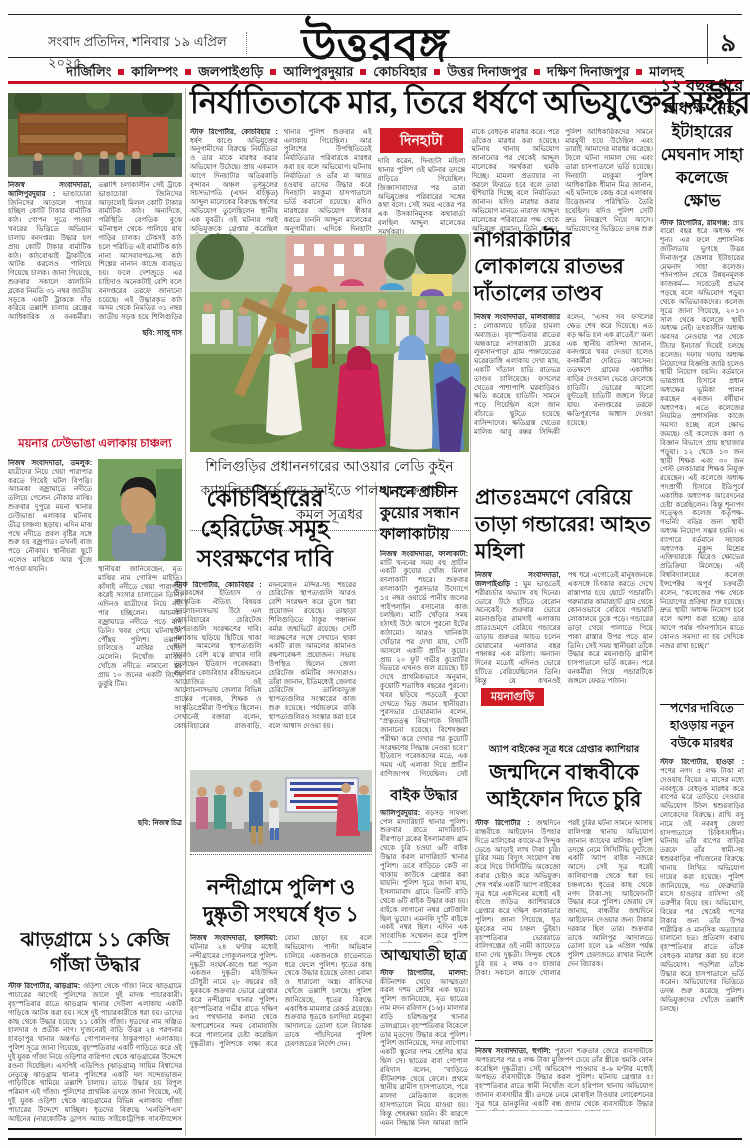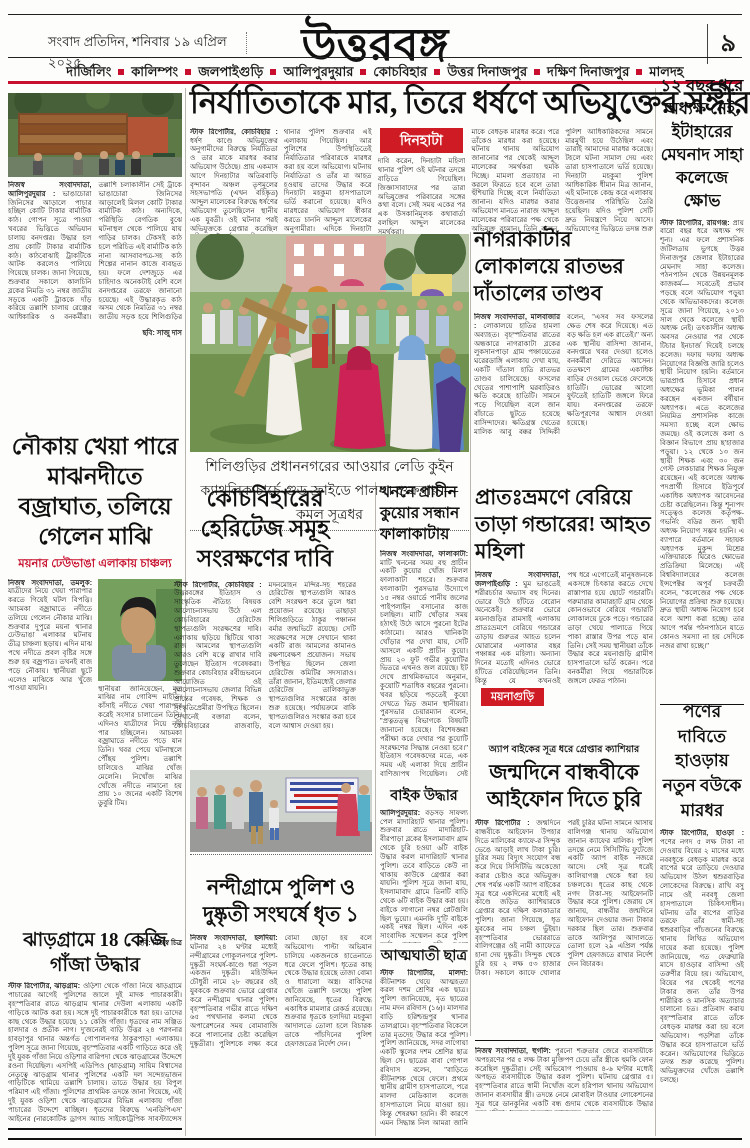--- a/index.html
+++ b/index.html
@@ -88,21 +88,20 @@
       </g>
     </svg>
     <div class="body-txt c2" style="height:146px;margin-top:4px">
       <span class="byline">নিজস্ব সংবাদদাতা, আলিপুরদুয়ার :</span>
       <span>ভাঙাচোরা জিনিসের আড়ালে পাচার হচ্ছিল কোটি টাকার বার্মাটিক কাঠ। গোপন সূত্রে পাওয়া খবরের ভিত্তিতে অভিযান চালায় বনদপ্তর। উদ্ধার হল প্রায় কোটি টাকার বার্মাটিক কাঠ। কাঠবোঝাই ট্রাকটিকে আটক করলেও পালিয়ে গিয়েছে চালক। জানা গিয়েছে, শুক্রবার সকালে কালচিনি ব্লকের নিমতি ৩১ নম্বর জাতীয় সড়কে একটি ট্রাককে দাঁড় করিয়ে তল্লাশি চালায় রেঞ্জের আধিকারিক ও বনকর্মীরা। তল্লাশি চলাকালীন সেই ট্রাকে ভাঙাচোরা জিনিসের আড়ালেই মিলল কোটি টাকার বার্মাটিক কাঠ। অন্যদিকে, পরিস্থিতি বেগতিক বুঝে ঘটনাস্থল থেকে পালিয়ে যায় গাড়ির চালক। টেকসই কাঠ হলে পরিচিত এই বার্মাটিক কাঠ নানা আসবাবপত্র-সহ কাঠ শিল্পের নানান কাজে ব্যবহৃত হয়। ফলে দেশজুড়ে এর চাহিদাও অনেকটাই বেশি বলে বনদপ্তরের তরফে জানানো হয়েছে। এই উদ্ধারকৃত কাঠ অসম থেকে নিমতির ৩১ নম্বর জাতীয় সড়ক হয়ে শিলিগুড়ির দিকে যাচ্ছিল। বর্তমানে কাঠ বাজেয়াপ্ত করে তদন্ত শুরু করেছে বনদপ্তর।</span>
     </div>
     <div class="credit">ছবি: সাজু দাস</div>
   </div>
 
   <div class="abs" style="left:8px;top:432px;width:174px">
-    <div class="hl h-23 ctr">নৌকায় খেয়া পারে মাঝনদীতে বজ্রাঘাত, তলিয়ে গেলেন মাঝি</div>
     <div class="subhead-red" style="margin-top:3px">ময়নার ঢেউভাঙা এলাকায় চাঞ্চল্য</div>
     <div style="display:flex;gap:6px;margin-top:5px">
       <div class="body-txt" style="width:84px;height:372px">
         <span class="byline">নিজস্ব সংবাদদাতা, তমলুক:</span>
         <span>যাত্রীদের নিয়ে খেয়া পারাপার করতে গিয়েই ঘটল বিপত্তি। আচমকা বজ্রাঘাতে নদীতে তলিয়ে গেলেন নৌকার মাঝি। শুক্রবার দুপুরে ময়না থানার ঢেউভাঙা এলাকার ঘটনায় তীব্র চাঞ্চল্য ছড়ায়। এদিন মাঝ পথে নদীতে প্রবল বৃষ্টির সঙ্গে শুরু হয় বজ্রপাত। তখনই বাজ পড়ে নৌকায়। স্থানীয়রা ছুটে এলেও মাঝিকে আর খুঁজে পাওয়া যায়নি।</span>
       </div>
       <div style="width:84px">
         <svg class="photo" width="84" height="102" viewBox="0 0 84 102">
           <rect width="84" height="102" fill="#76a05e"></rect>
           <rect x="58" y="10" width="26" height="92" fill="#5d8a4c"></rect>
@@ -113,21 +112,21 @@
         </svg>
         <div class="body-txt" style="height:252px;margin-top:4px">
           <span>স্থানীয়রা জানিয়েছেন, মৃত মাঝির নাম গোবিন্দ মাইতি। কাঁসাই নদীতে খেয়া পারাপার করেই সংসার চালাতেন তিনি। এদিনও যাত্রীদের নিয়ে নদী পার হচ্ছিলেন। আচমকা বজ্রাঘাতে নদীতে পড়ে যান তিনি। খবর পেয়ে ঘটনাস্থলে পৌঁছয় পুলিশ। তল্লাশি চালিয়েও মাঝির খোঁজ মেলেনি। নিখোঁজ মাঝির খোঁজে নদীতে নামানো হয় প্রায় ১০ জনের একটি বিশেষ ডুবুরি টিম।</span>
         </div>
         <div class="credit">ছবি: নিজস্ব চিত্র</div>
       </div>
     </div>
   </div>
 
   <div class="abs" style="left:8px;top:928px;width:174px">
-    <div class="hl h-19 ctr">ঝাড়গ্রামে 18 কেজি গাঁজা উদ্ধার</div>
+    <div class="hl h-19 ctr">ঝাড়গ্রামে ১১ কেজি গাঁজা উদ্ধার</div>
     <div class="body-txt" style="height:140px;margin-top:5px">
       <span class="byline">স্টাফ রিপোর্টার, ঝাড়গ্রাম:</span>
       <span>ওড়িশা থেকে গাঁজা নিয়ে ঝাড়গ্রামে পাচারের আগেই পুলিশের জালে দুই মাদক পাচারকারী। বৃহস্পতিবার রাতে ঝাড়গ্রাম থানার দেউলা এলাকায় একটি গাড়িকে আটক করা হয়। সঙ্গে দুই পাচারকারীকে ধরা হয়। তাদের কাছ থেকে উদ্ধার হয়েছে ১১ কেজি গাঁজা। ধৃতদের নাম সঞ্জিত হালদার ও প্রতীক নাগ। দু'জনেরই বাড়ি উত্তর ২৪ পরগনার হাবড়াপুর থানার অন্তর্গত গোপালনগর ঠাকুরপাড়া এলাকায়। পুলিশ সূত্রে জানা গিয়েছে, বৃহস্পতিবার একটি গাড়িতে করে ওই দুই যুবক গাঁজা নিয়ে ওড়িশার বারিপদা থেকে ঝাড়গ্রামের উদ্দেশে রওনা দিয়েছিল। এসপিই এডিপিও (ঝাড়গ্রাম) সায়িম বিশ্বাসের নেতৃত্বে ঝাড়গ্রাম থানার পুলিশের একটি দল সন্দেহভাজন গাড়িটিকে থামিয়ে তল্লাশি চালায়। তাতে উদ্ধার হয় বিপুল পরিমাণ এই গাঁজা। পুলিশের প্রাথমিক তদন্তে জানা গিয়েছে, এই দুই যুবক ওড়িশা থেকে ঝাড়গ্রামের বিভিন্ন এলাকায় গাঁজা পাচারের উদ্দেশে যাচ্ছিল। ধৃতদের বিরুদ্ধে 'এনডিপিএস' আইনের (নারকোটিক ড্রাগস অ্যান্ড সাইকোট্রপিক সাবস্ট্যান্সেস অ্যাক্ট) ধারায় মামলা রুজু করা হয়েছে। ধৃতদের শুক্রবার ঝাড়গ্রাম সিজেএম আদালতে হাজির করা হলে দু'জনকেই তিনদিন জেল হাজতে রাখার নির্দেশ দেন বিচারক। জেলা পুলিশের এক আধিকারিক বলেছেন, "শুক্রবার ছুটির দিন থাকায় এনডিপিএস আদালতে ধৃতদের তোলা সম্ভব হয়নি। ধৃতদের সোমবার এনডিপিএস আদালতে হাজির করে তদন্তের স্বার্থে হেফাজতে নেওয়ার আবেদন করা হবে।"</span>
     </div>
     <div class="b-rule" style="margin-top:6px"></div>
   </div>
 
   <div class="abs" style="left:190px;top:86px;width:463px">
     <div class="hl h-main">নির্যাতিতাকে মার, তিরে ধর্ষণে অভিযুক্তের সঙ্গীরা</div>
     <div class="cols5" style="margin-top:7px;height:106px">
@@ -345,21 +344,21 @@
   <div class="abs" style="left:660px;top:74px;width:84px">
     <div class="hl ctr" style="font-size:16.5px;line-height:1.4">১২ বছর ধরে অধ্যক্ষ নেই, ইটাহারের মেঘনাদ সাহা কলেজে ক্ষোভ</div>
     <div class="body-txt" style="height:480px;margin-top:6px">
       <span class="byline">স্টাফ রিপোর্টার, রায়গঞ্জ:</span>
       <span>প্রায় বারো বছর ধরে অধ্যক্ষ পদ শূন্য। এর ফলে প্রশাসনিক জটিলতায় ভুগছে উত্তর দিনাজপুর জেলার ইটাহারের মেঘনাদ সাহা কলেজ। পঠনপাঠন থেকে উন্নয়নমূলক কাজকর্ম— সবেতেই প্রভাব পড়ছে বলে অভিযোগ পড়ুয়া থেকে অভিভাবকদের। কলেজ সূত্রে জানা গিয়েছে, ২০১৩ সাল থেকে কলেজে স্থায়ী অধ্যক্ষ নেই। তৎকালীন অধ্যক্ষ অবসর নেওয়ার পর থেকে টিচার ইনচার্জ দিয়েই চলছে কলেজ। দফায় দফায় অধ্যক্ষ নিয়োগের বিজ্ঞপ্তি জারি হলেও স্থায়ী নিয়োগ হয়নি। বর্তমানে ভারপ্রাপ্ত হিসাবে প্রধান অধ্যক্ষের ভূমিকা পালন করছেন একজন বর্ষীয়ান অধ্যাপক। এতে কলেজের নিয়মিত প্রশাসনিক কাজে সমস্যা হচ্ছে বলে ক্ষোভ জমছে। ওই কলেজে কলা ও বিজ্ঞান বিভাগে প্রায় ছ'হাজার পড়ুয়া। ১২ থেকে ১৩ জন স্থায়ী শিক্ষক এবং ৩০ জন গেস্ট লেকচারার শিক্ষক নিযুক্ত রয়েছেন। এই কলেজে অধ্যক্ষ পদপ্রার্থী হিসাবে ইতিপূর্বে একাধিক অধ্যাপক আবেদনের চেষ্টা করেছিলেন। কিন্তু শূন্যপদ সত্ত্বেও কলেজ কর্তৃপক্ষ-গভর্নিং বডির জন্য স্থায়ী অধ্যক্ষ নিয়োগ সম্ভব হয়নি। এ ব্যাপারে বর্তমানে সহায়ক অধ্যাপক মুকুন্দ মিশ্রের এক্তিয়ারকে ঘিরেও ক্ষোভের প্রতিক্রিয়া মিলেছে। এই বিশ্ববিদ্যালয়ের কলেজ ইন্সপেক্টর অপূর্ব চক্রবর্তী বলেন, ''কলেজের পক্ষ থেকে নিয়োগের প্রক্রিয়া শুরু হয়েছে। দ্রুত স্থায়ী অধ্যক্ষ নিয়োগ হবে বলে আশা করা হচ্ছে। তার আগে পর্যন্ত পঠনপাঠনে যাতে কোনও সমস্যা না হয় সেদিকে নজর রাখা হচ্ছে।''</span>
     </div>
     <div class="b-rule" style="margin-top:5px"></div>
   </div>
 
   <div class="abs" style="left:660px;top:700px;width:84px">
-    <div class="hl ctr" style="font-size:17px;line-height:1.45">পণের দাবিতে হাওড়ায় নতুন বউকে মারধর</div>
+    <div class="hl ctr" style="font-size:12px;line-height:1.45">পণের দাবিতে হাওড়ায় নতুন বউকে মারধর</div>
     <div class="body-txt" style="height:342px;margin-top:6px">
       <span class="byline">স্টাফ রিপোর্টার, হাওড়া :</span>
       <span>পণের নগদ ৫ লক্ষ টাকা না দেওয়ায় বিয়ের ২ মাসের মধ্যে নববধূকে বেধড়ক মারধর করে বাপের ঘরে তাড়িয়ে দেওয়ার অভিযোগ উঠল শ্বশুরবাড়ির লোকেদের বিরুদ্ধে। রাখি বসু নামে ওই নববধূ জেলা হাসপাতালে চিকিৎসাধীন। ঘটনায় তাঁর বাপের বাড়ির তরফে তাঁর স্বামী-সহ শ্বশুরবাড়ির পাঁচজনের বিরুদ্ধে থানায় লিখিত অভিযোগ দায়ের করা হয়েছে। পুলিশ জানিয়েছে, গত ফেব্রুয়ারি মাসে হাওড়ার বাসিন্দা ওই তরুণীর বিয়ে হয়। অভিযোগ, বিয়ের পর থেকেই পণের টাকার জন্য তাঁর উপর শারীরিক ও মানসিক অত্যাচার চালানো হত। প্রতিবাদ করায় বৃহস্পতিবার রাতে তাঁকে বেধড়ক মারধর করা হয় বলে অভিযোগ। পড়শিরা তাঁকে উদ্ধার করে হাসপাতালে ভর্তি করেন। অভিযোগের ভিত্তিতে তদন্ত শুরু করেছে পুলিশ। অভিযুক্তদের খোঁজে তল্লাশি চলছে।</span>
     </div>
   </div>
 
   <div class="abs b-rule" style="left:8px;right:8px;top:1138px"></div>
 </div>
 
 </body></html>

